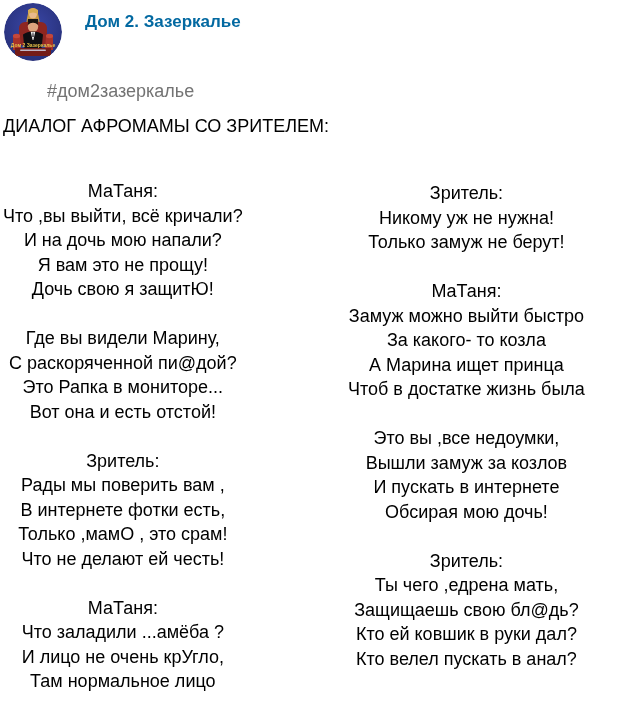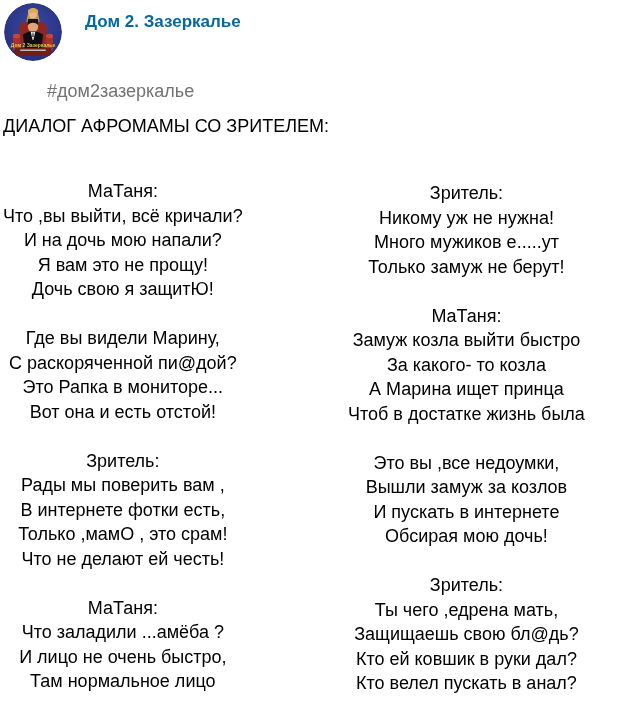--- a/index.html
+++ b/index.html
@@ -139,35 +139,34 @@
     <div class="stanza">
       <div class="verse-line">Зритель:</div>
       <div class="verse-line">Рады мы поверить вам ,</div>
       <div class="verse-line">В интернете фотки есть,</div>
       <div class="verse-line">Только ,мамО , это срам!</div>
       <div class="verse-line">Что не делают ей честь!</div>
     </div>
     <div class="stanza">
       <div class="verse-line">МаТаня:</div>
       <div class="verse-line">Что заладили ...амёба ?</div>
-      <div class="verse-line">И лицо не очень быстро,</div>
+      <div class="verse-line">И лицо не очень крУгло,</div>
       <div class="verse-line">Там нормальное лицо</div>
     </div>
   </div>
 
 <div class="verse-col verse-col-right">
     <div class="stanza">
       <div class="verse-line">Зритель:</div>
       <div class="verse-line">Никому уж не нужна!</div>
-      <div class="verse-line">Много мужиков е.....ут</div>
       <div class="verse-line">Только замуж не берут!</div>
     </div>
     <div class="stanza">
       <div class="verse-line">МаТаня:</div>
-      <div class="verse-line">Замуж козла выйти быстро</div>
+      <div class="verse-line">Замуж можно выйти быстро</div>
       <div class="verse-line">За какого- то козла</div>
       <div class="verse-line">А Марина ищет принца</div>
       <div class="verse-line">Чтоб в достатке жизнь была</div>
     </div>
     <div class="stanza">
       <div class="verse-line">Это вы ,все недоумки,</div>
       <div class="verse-line">Вышли замуж за козлов</div>
       <div class="verse-line">И пускать в интернете</div>
       <div class="verse-line">Обсирая мою дочь!</div>
     </div>

